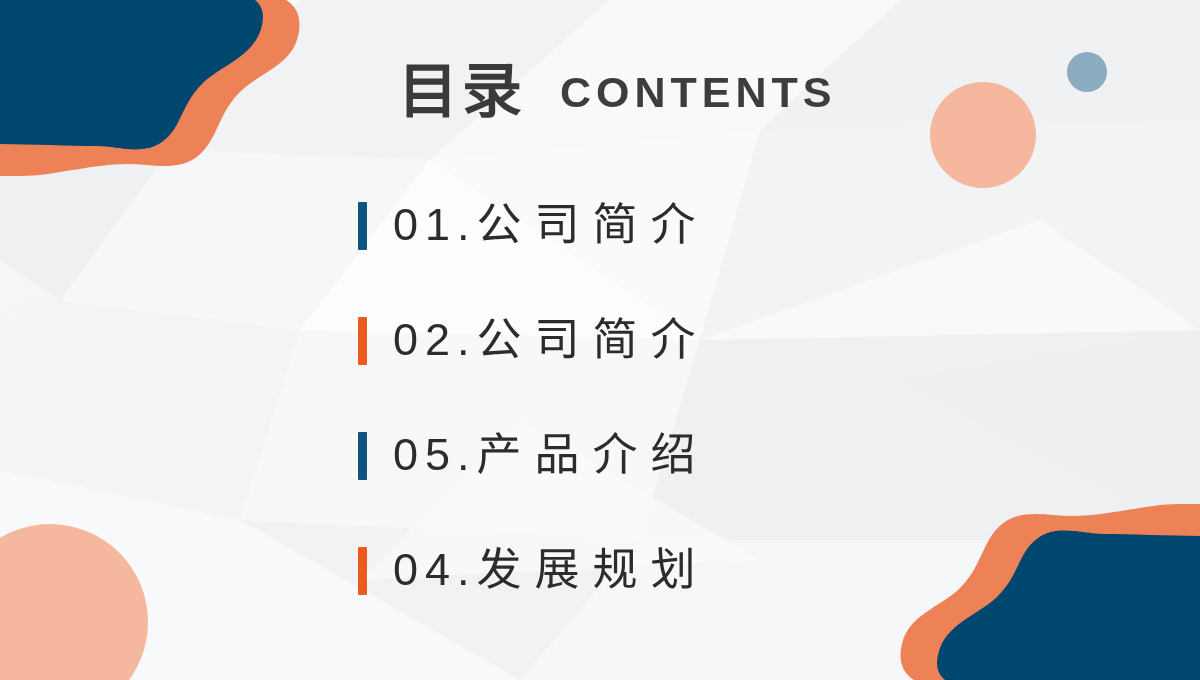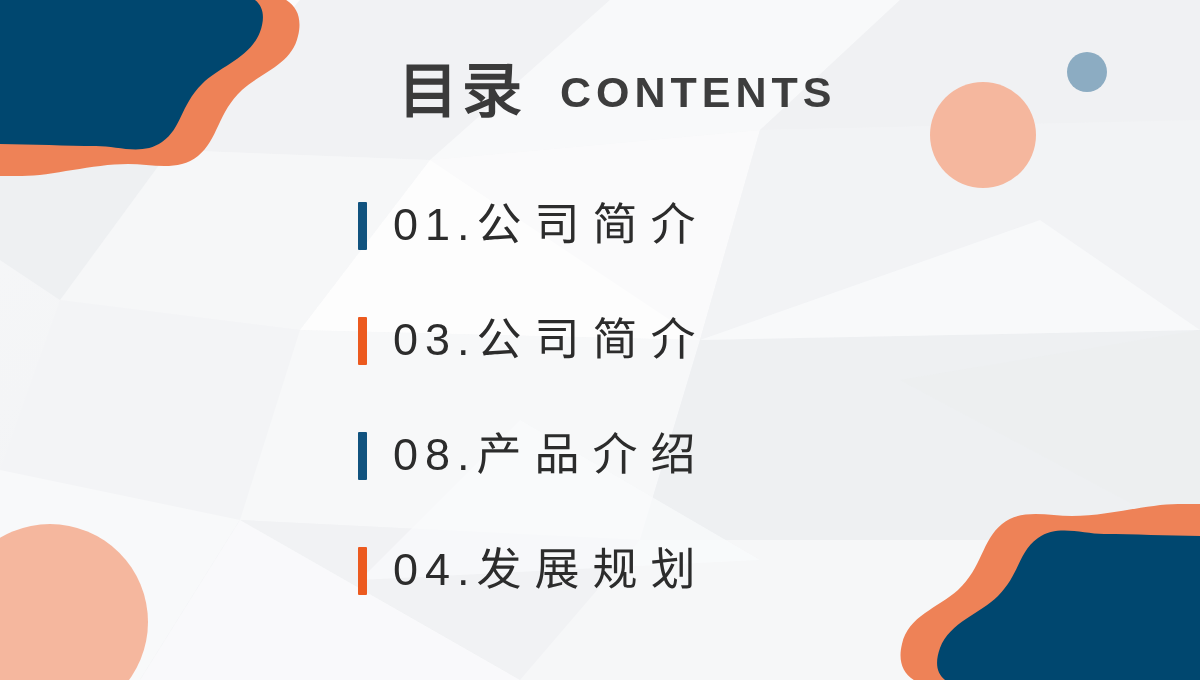--- a/index.html
+++ b/index.html
@@ -200,28 +200,28 @@
       <li class="toc-item">
         <span class="toc-bar" style="background:#11537f;"></span>
         <span class="toc-label">
           <span class="toc-num">01.</span><span class="toc-text">公司简介</span>
         </span>
       </li>
 
       <li class="toc-item">
         <span class="toc-bar" style="background:#ec5a1f;"></span>
         <span class="toc-label">
-          <span class="toc-num">03.</span><span class="toc-text">公司简介</span>
+          <span class="toc-num">02.</span><span class="toc-text">公司简介</span>
         </span>
       </li>
 
       <li class="toc-item">
         <span class="toc-bar" style="background:#11537f;"></span>
         <span class="toc-label">
-          <span class="toc-num">08.</span><span class="toc-text">产品介绍</span>
+          <span class="toc-num">05.</span><span class="toc-text">产品介绍</span>
         </span>
       </li>
 
       <li class="toc-item">
         <span class="toc-bar" style="background:#ec5a1f;"></span>
         <span class="toc-label">
           <span class="toc-num">04.</span><span class="toc-text">发展规划</span>
         </span>
       </li>
 

